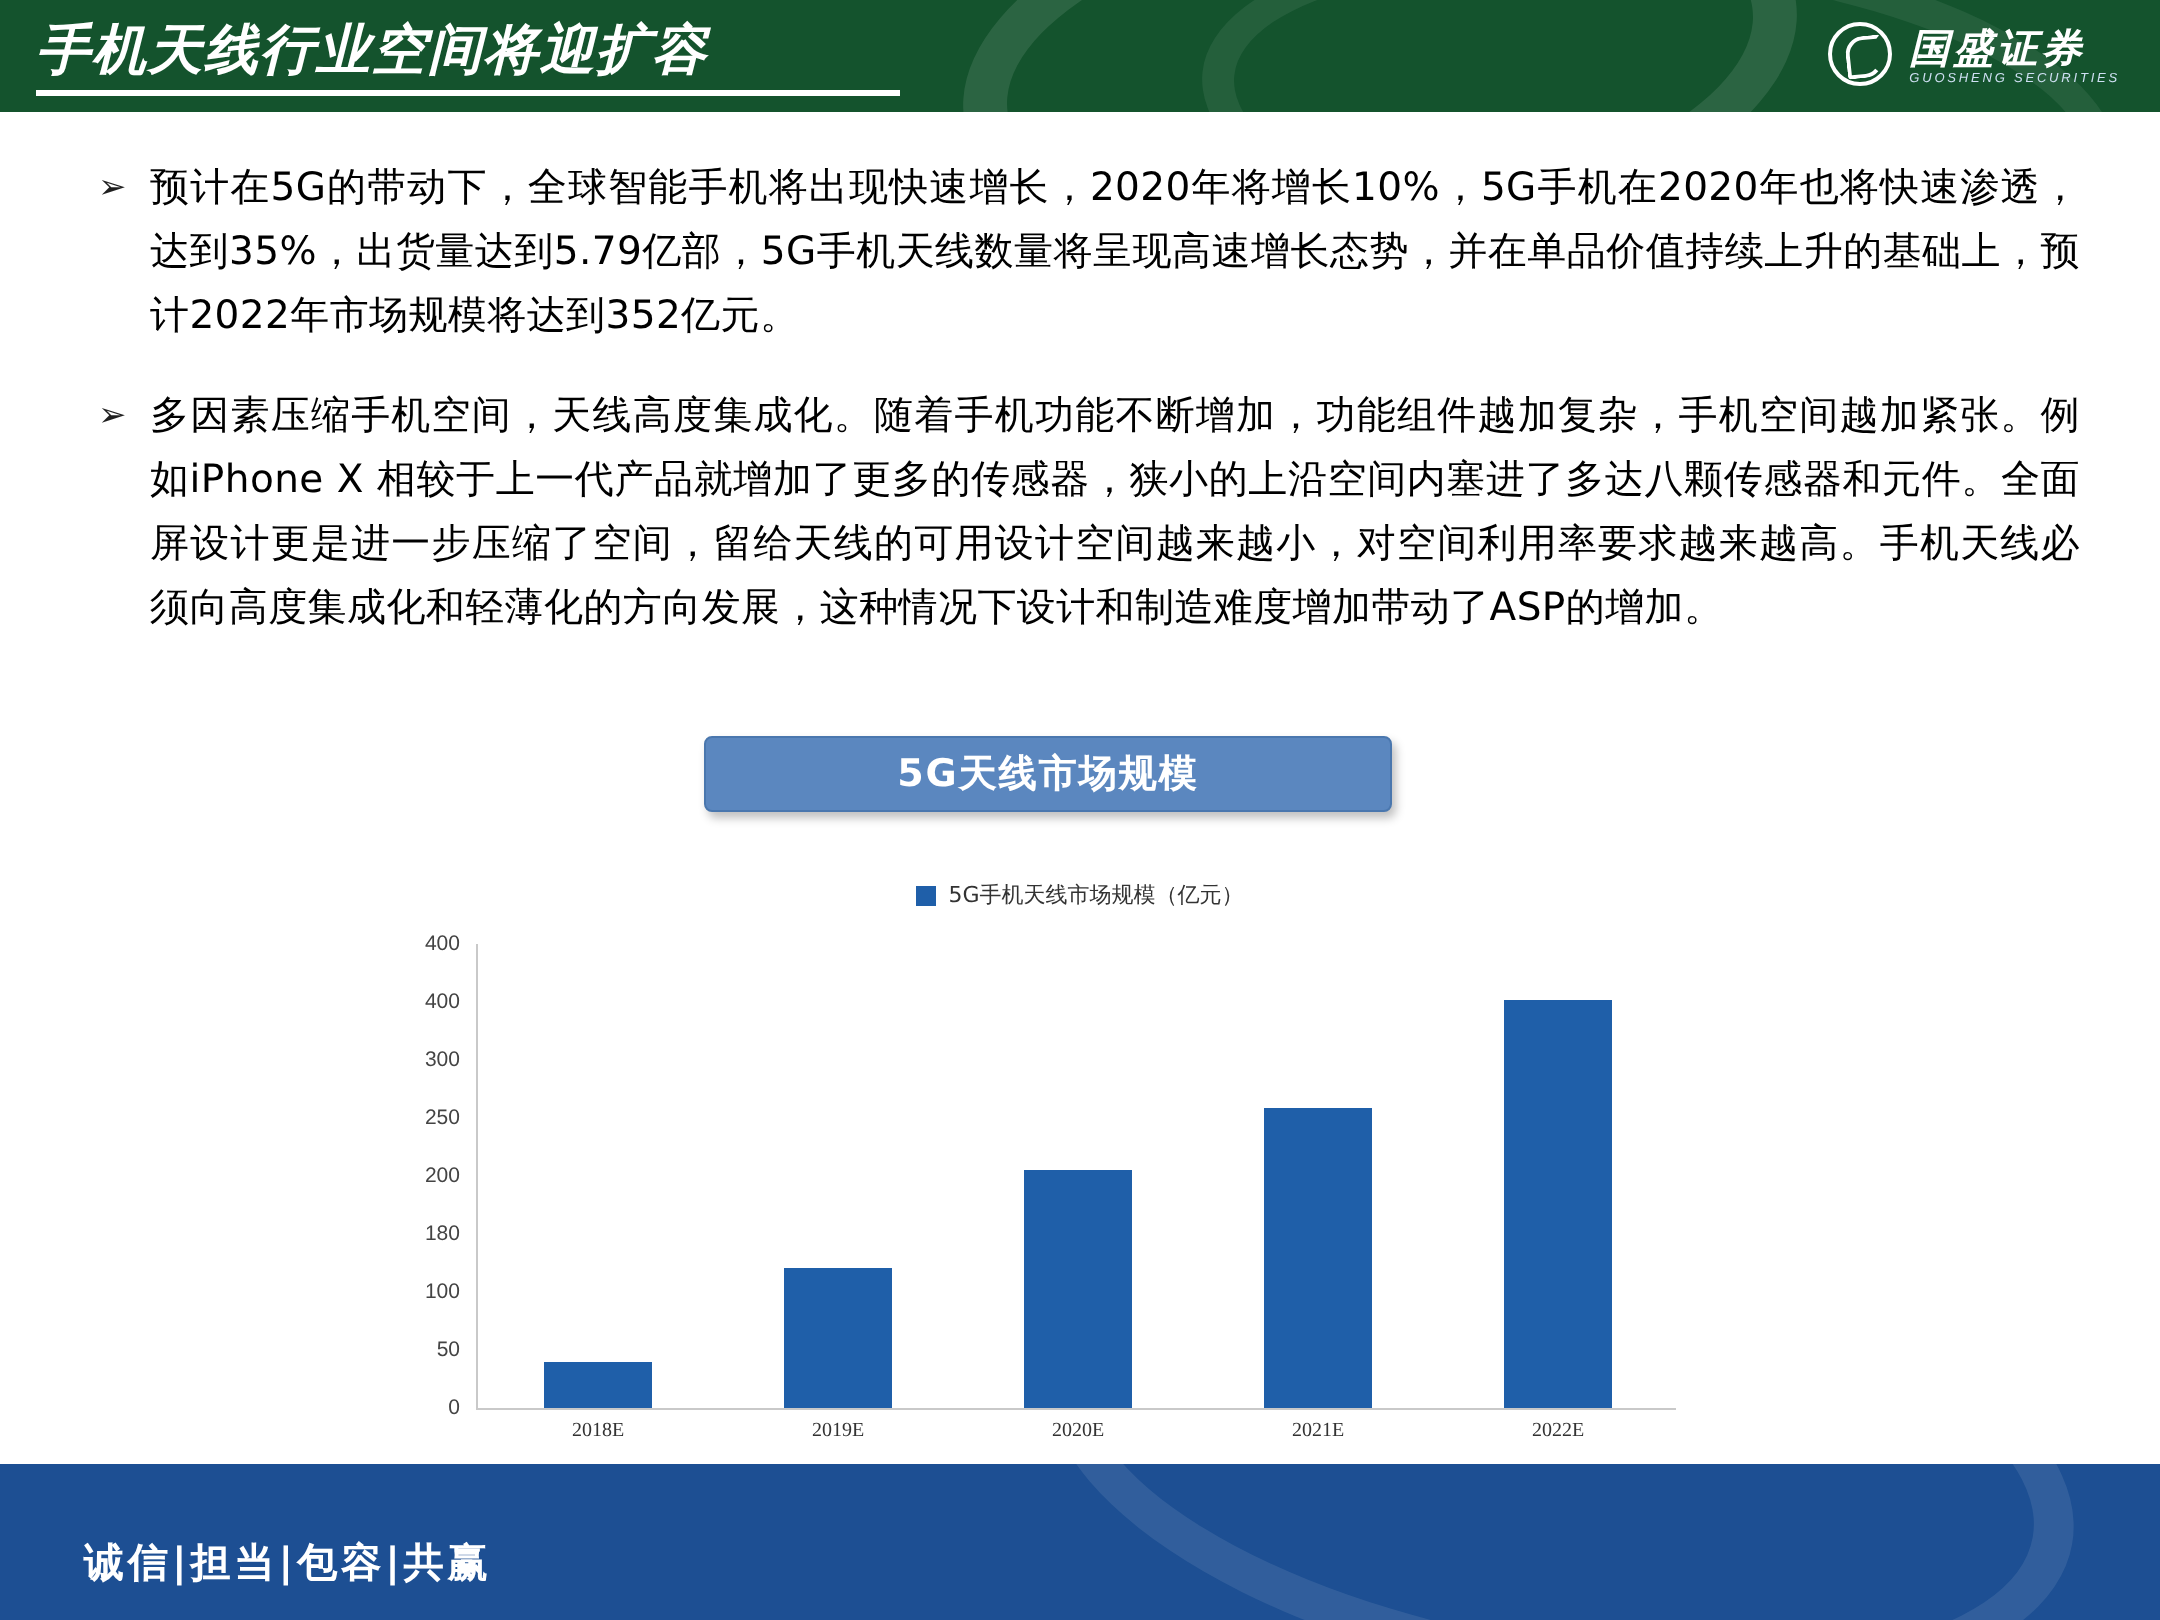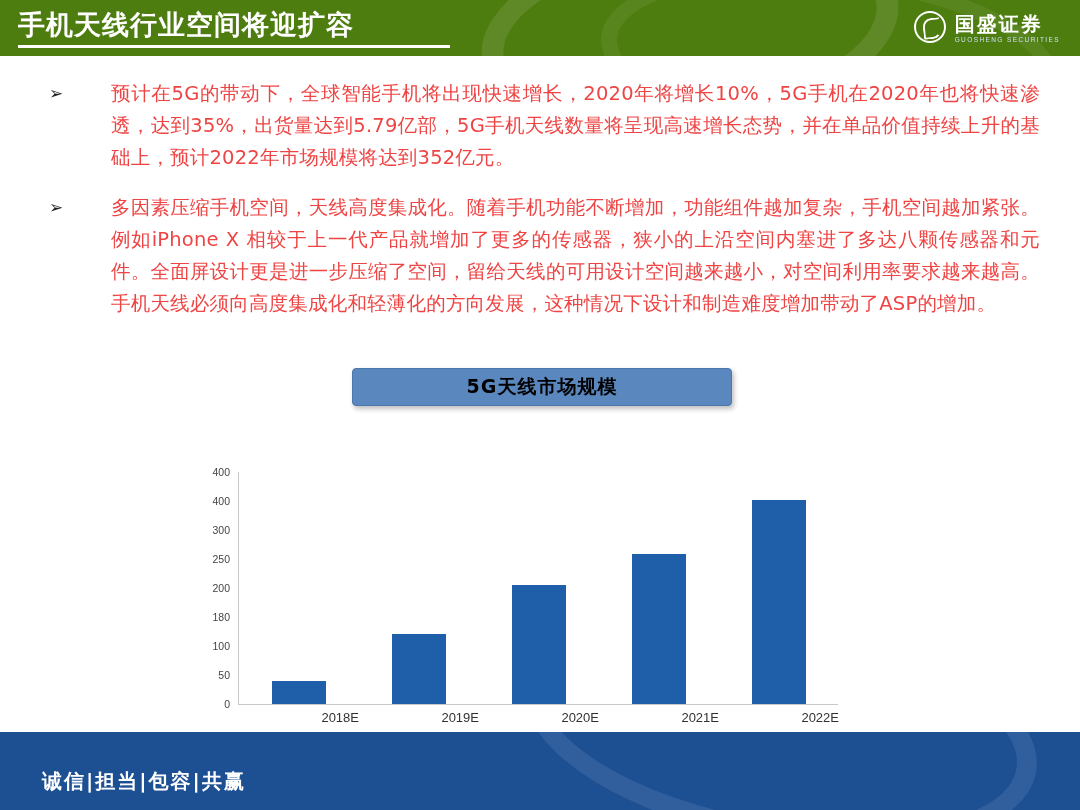--- a/index.html
+++ b/index.html
@@ -13,22 +13,23 @@
   #slide {
     position: relative;
     width: 1080px; height: 810px;
     background: #ffffff;
   }
 
   
   .header {
     position: absolute; left: 0; top: 0;
     width: 1080px; height: 56px;
-    background: #4d7c0f;
+    background: #14532d;
     overflow: hidden;
+    font-style: italic;
   }
   .header .swoosh1 {
     position: absolute;
     left: 480px; top: -70px;
     width: 420px; height: 200px;
     border-radius: 50%;
     border: 22px solid rgba(255,255,255,0.10);
     transform: rotate(-8deg);
   }
   .header .swoosh2 {
@@ -102,37 +103,36 @@
     width: 30px;
     color: #1f1f1f;
     font-size: 17px;
     line-height: 32px;
     padding-left: 4px;
   }
   .bullet .btext {
     flex: 1 1 auto;
     font-size: 19.5px;
     line-height: 32px;
-    color: #ef4444;
+    color: #000000;
     text-align: justify;
     font-family: "DejaVu Sans", "Liberation Sans", sans-serif;
     letter-spacing: 0.2px;
-    margin-left: 36px;
   }
 
   
   .chart-banner {
     position: absolute;
     left: 352px; top: 368px;
-    width: 380px; height: 38px;
+    width: 344px; height: 38px;
     background: #5b87bf;
     border: 1px solid #4a77ae;
     border-radius: 4px;
     box-shadow: 2px 3px 5px rgba(0,0,0,0.25);
-    color: #000000;
+    color: #ffffff;
     font-size: 19px;
     font-weight: bold;
     display: flex;
     align-items: center;
     justify-content: center;
     letter-spacing: 1px;
     font-family: "DejaVu Sans", "Liberation Sans", sans-serif;
   }
 
   
@@ -206,24 +206,24 @@
     background: #1f5fa9;
   }
   .x-labels {
     position: absolute;
     left: 39px; top: 238px;
     width: 600px;
     display: flex;
   }
   .x-labels span {
     flex: 1 1 0;
-    text-align: right;
-    font-size: 13px;
+    text-align: center;
+    font-size: 10px;
     color: #333333;
-    font-family: Liberation Sans, sans-serif;
+    font-family: Liberation Serif, serif;
   }
 
   
   .footer-bar {
     position: absolute;
     left: 0; bottom: 0;
     width: 1080px; height: 78px;
     background: #1d4f93;
     overflow: hidden;
   }
@@ -297,20 +297,24 @@
     </div>
     <div class="bullet">
       <div class="marker">➢</div>
       <div class="btext">多因素压缩手机空间，天线高度集成化。随着手机功能不断增加，功能组件越加复杂，手机空间越加紧张。例如iPhone X 相较于上一代产品就增加了更多的传感器，狭小的上沿空间内塞进了多达八颗传感器和元件。全面屏设计更是进一步压缩了空间，留给天线的可用设计空间越来越小，对空间利用率要求越来越高。手机天线必须向高度集成化和轻薄化的方向发展，这种情况下设计和制造难度增加带动了ASP的增加。</div>
     </div>
   </div>
 
   <div class="chart-banner">5G天线市场规模</div>
 
   <div class="chart-area">
+    <div class="legend">
+      <span class="swatch"></span>
+      <span>5G手机天线市场规模（亿元）</span>
+    </div>
     <div class="plot">
       <div class="y-axis-labels">
           <span style="top: 232px;">0</span>
           <span style="top: 203px;">50</span>
           <span style="top: 174px;">100</span>
           <span style="top: 145px;">180</span>
           <span style="top: 116px;">200</span>
           <span style="top: 87px;">250</span>
           <span style="top: 58px;">300</span>
           <span style="top: 29px;">400</span>

